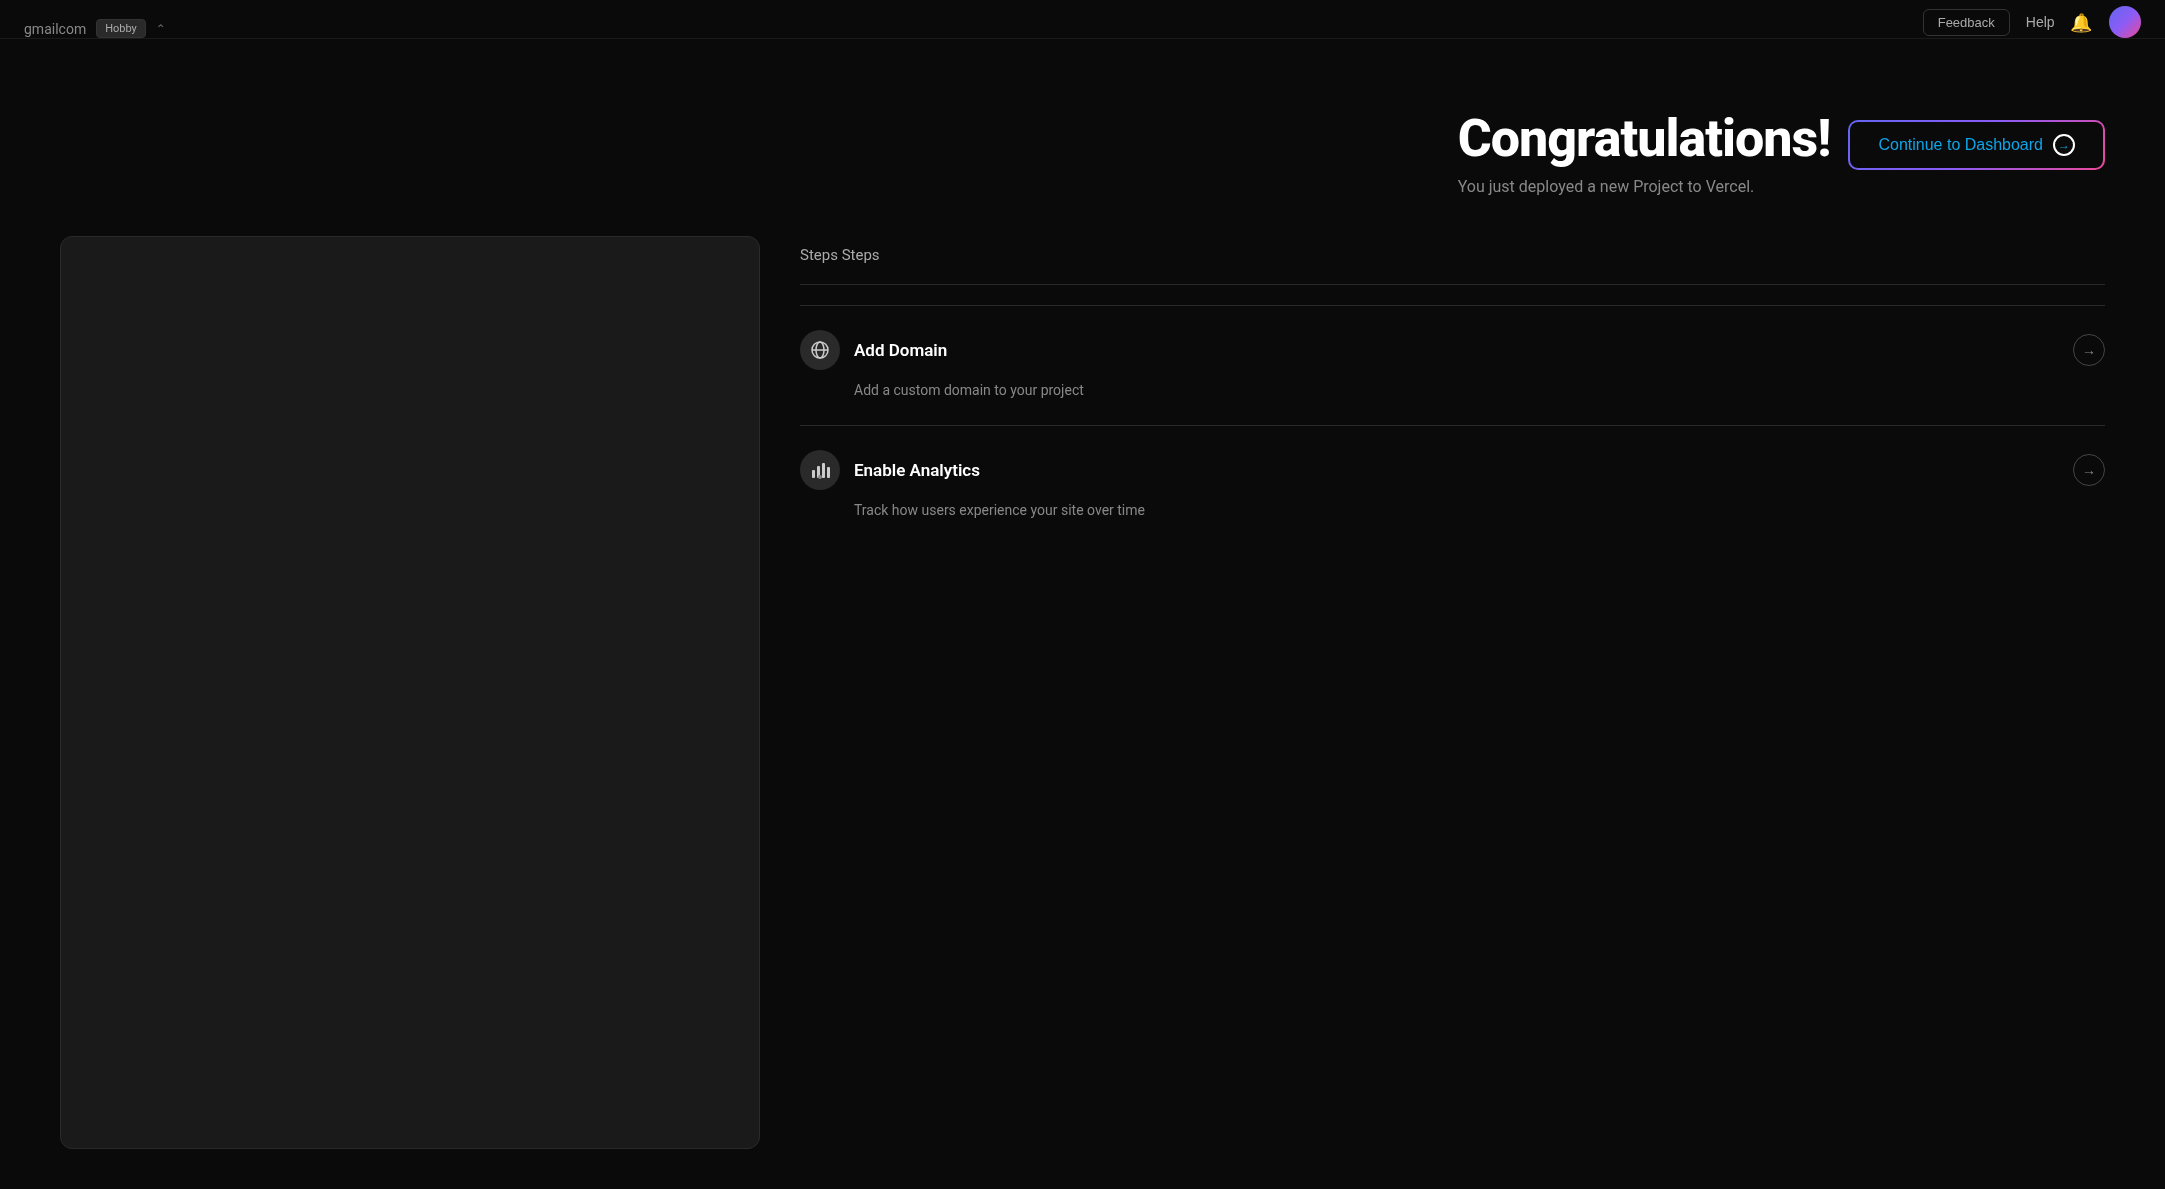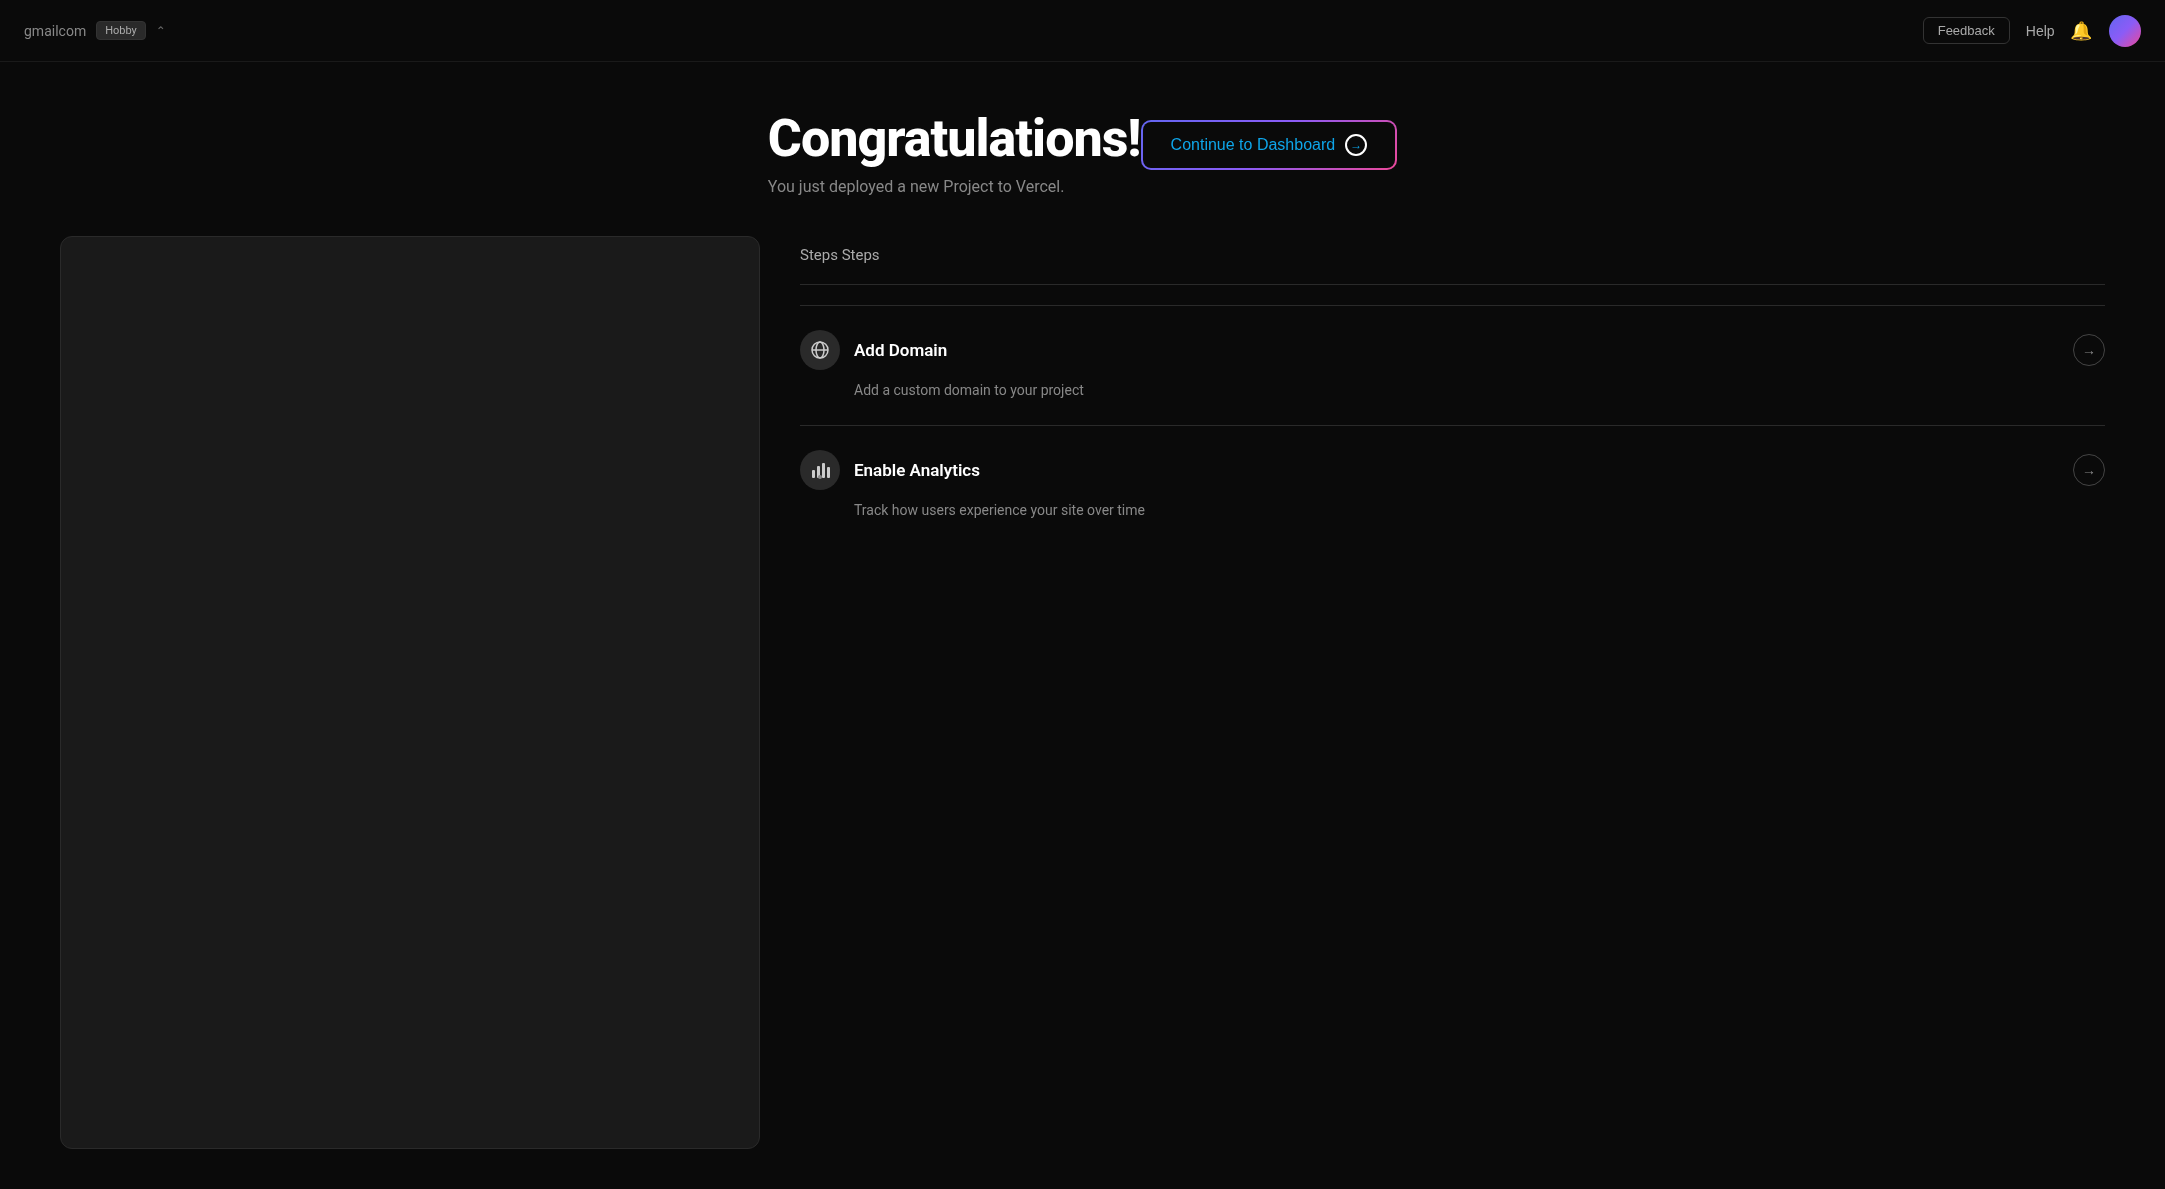--- a/index.html
+++ b/index.html
@@ -14,24 +14,24 @@
       font-family: -apple-system, BlinkMacSystemFont, 'Segoe UI', Roboto, sans-serif;
       width: 2165px;
       height: 1189px;
       overflow: hidden;
       position: relative;
     }
 
     
     .topbar {
       display: flex;
-      align-items: center;
+      align-items: flex-end;
       justify-content: space-between;
       padding: 0 24px;
-      height: 62px;
+      height: 39px;
       background-color: #0a0a0a;
       border-bottom: 1px solid #1a1a1a;
       position: fixed;
       top: 0;
       left: 0;
       right: 0;
       z-index: 100;
     }
 
     .topbar-left {
@@ -104,22 +104,23 @@
       padding: 60px 60px 40px 60px;
       height: calc(1189px - 50px);
       display: flex;
       flex-direction: column;
     }
 
     
     .header-section {
       display: flex;
       align-items: flex-start;
-      justify-content: center;
+      justify-content: flex-end;
       margin-bottom: 40px;
+      gap: 18px;
     }
 
     .header-text h1 {
       font-size: 52px;
       font-weight: 800;
       color: #ffffff;
       letter-spacing: -1px;
       line-height: 1.1;
     }
 

